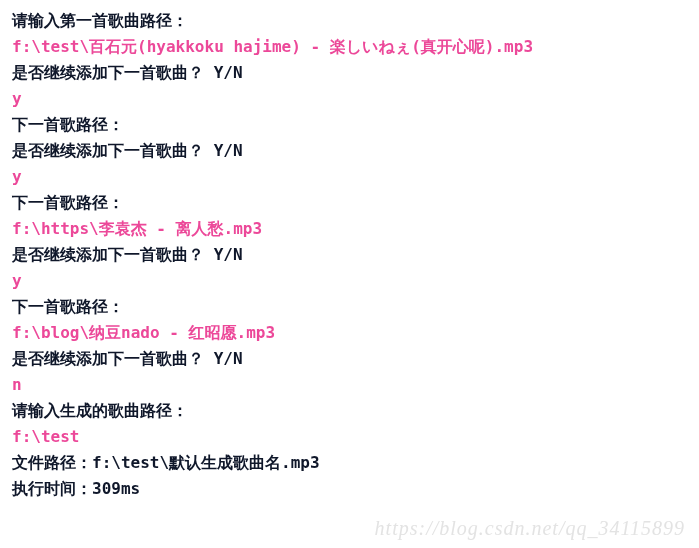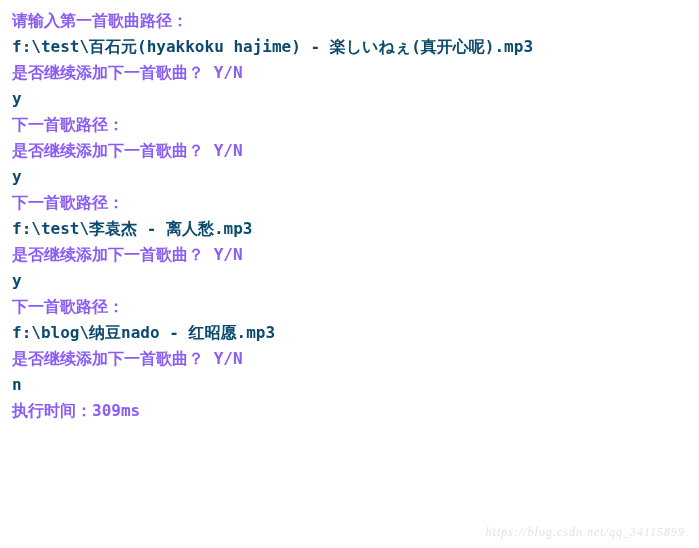--- a/index.html
+++ b/index.html
@@ -15,53 +15,56 @@
       font-size: 16px;
       padding: 8px 12px;
       position: relative;
       overflow: hidden;
     }
     .line {
       line-height: 26px;
       white-space: pre;
     }
     .black {
-      color: #8b5cf6;
+      color: #0f172a;
       font-weight: bold;
     }
     .teal {
-      color: #0c4a6e;
+      color: #ec4899;
       font-weight: bold;
     }
     .watermark {
       position: absolute;
       bottom: 8px;
       right: 14px;
       color: #e3e3e3;
       font-family: Georgia, serif;
       font-style: italic;
-      font-size: 12px;
+      font-size: 20px;
       letter-spacing: 1px;
     }
   </style>
 </head>
 <body>
 
 <div id="console-output">
     <div class="line black">请输入第一首歌曲路径：</div>
     <div class="line teal">f:\test\百石元(hyakkoku hajime) - 楽しいねぇ(真开心呢).mp3</div>
     <div class="line black">是否继续添加下一首歌曲？ Y/N</div>
     <div class="line teal">y</div>
     <div class="line black">下一首歌路径：</div>
     <div class="line black">是否继续添加下一首歌曲？ Y/N</div>
     <div class="line teal">y</div>
     <div class="line black">下一首歌路径：</div>
-    <div class="line teal">f:\test\李袁杰 - 离人愁.mp3</div>
+    <div class="line teal">f:\https\李袁杰 - 离人愁.mp3</div>
     <div class="line black">是否继续添加下一首歌曲？ Y/N</div>
     <div class="line teal">y</div>
     <div class="line black">下一首歌路径：</div>
     <div class="line teal">f:\blog\纳豆nado - 红昭愿.mp3</div>
     <div class="line black">是否继续添加下一首歌曲？ Y/N</div>
     <div class="line teal">n</div>
+    <div class="line black">请输入生成的歌曲路径：</div>
+    <div class="line teal">f:\test</div>
+    <div class="line black">文件路径：f:\test\默认生成歌曲名.mp3</div>
     <div class="line black">执行时间：309ms</div>
   </div>
 
 <div class="watermark">https://blog.csdn.net/qq_34115899</div>
 
 </body></html>

